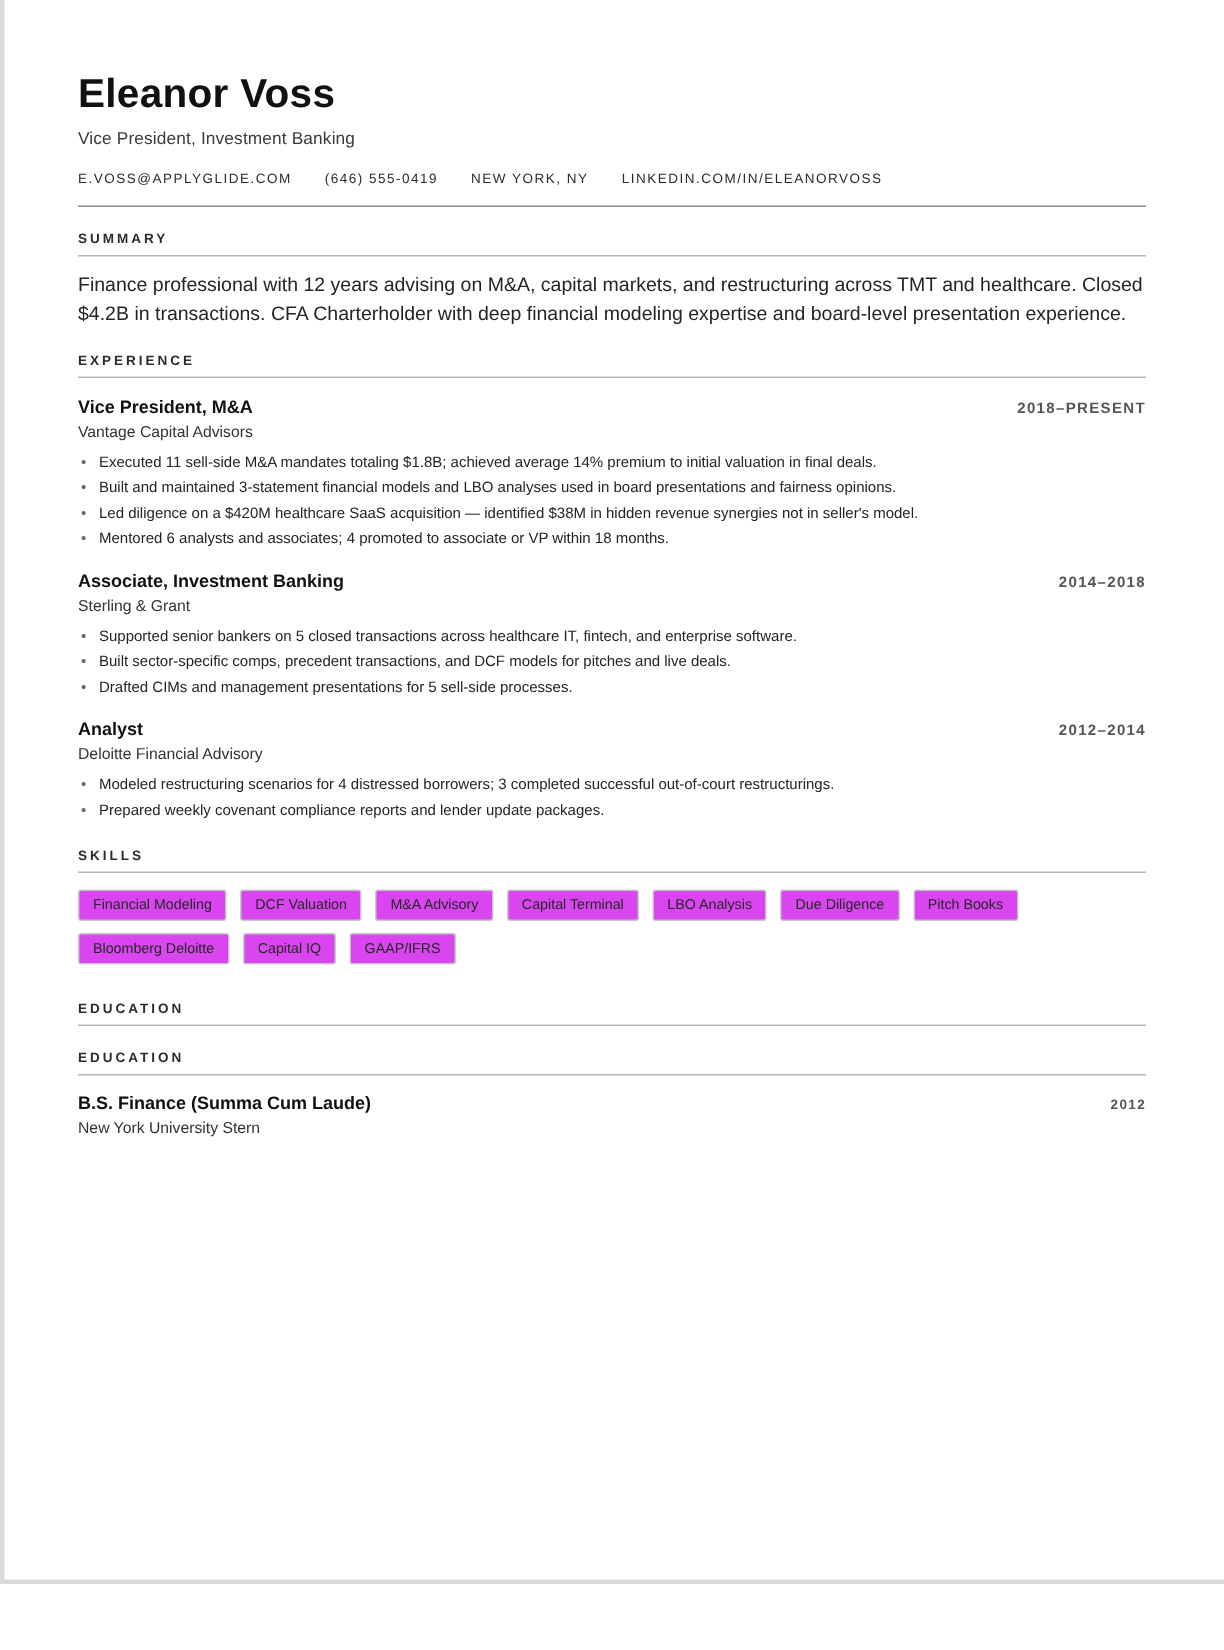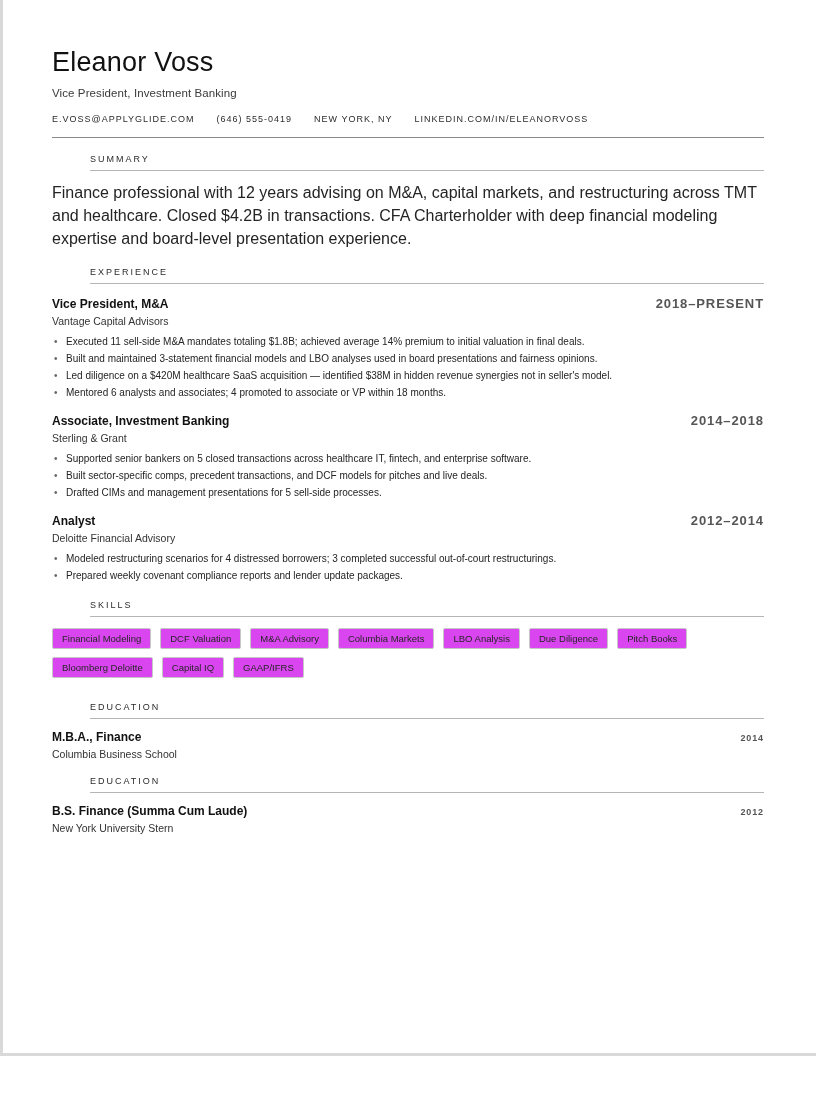--- a/index.html
+++ b/index.html
@@ -49,21 +49,21 @@
     height: 44px;
     background: #ffffff;
   }
   .content {
     width: 712px;
     margin: 0 auto;
   }
 
   .name {
     font-size: 27px;
-    font-weight: normal;
+    font-weight: bold;
     letter-spacing: 0.2px;
     color: #111111;
     margin: 7px 0 0 0;
     line-height: 1.15;
   }
   .title {
     font-size: 11.5px;
     color: #3a3a3a;
     margin-top: 9px;
     letter-spacing: 0.1px;
@@ -83,51 +83,50 @@
     margin-right: 22px;
     white-space: nowrap;
   }
   .contact-item:last-child { margin-right: 0; }
 
   .section {
     margin-top: 16px;
   }
   .section-title {
     font-size: 9px;
-    font-weight: normal;
+    font-weight: bold;
     letter-spacing: 2.0px;
     color: #2b2b2b;
     padding-bottom: 6px;
     border-bottom: 1px solid #b5b5b5;
-    margin-left: 38px;
   }
   .summary-text {
     margin-top: 10px;
-    font-size: 16px;
+    font-size: 13px;
     line-height: 1.45;
     color: #242424;
     text-align: left;
   }
 
   .job {
     margin-top: 12px;
   }
   .job:first-of-type { margin-top: 11px; }
   .job-head {
     display: flex;
     justify-content: space-between;
     align-items: baseline;
   }
   .job-role {
     font-size: 12px;
     font-weight: bold;
     color: #111111;
   }
   .job-dates {
-    font-size: 13px;
+    font-size: 10px;
     letter-spacing: 0.9px;
     color: #555555;
     font-weight: bold;
     white-space: nowrap;
   }
   .job-company {
     font-size: 10.5px;
     color: #333333;
     margin-top: 4px;
   }
@@ -257,39 +256,32 @@
         </ul>
       </div>
     </div>
 
     <div class="section">
       <div class="section-title">SKILLS</div>
       <div class="skills-wrap">
         <span class="skill">Financial Modeling</span>
         <span class="skill">DCF Valuation</span>
         <span class="skill">M&amp;A Advisory</span>
-        <span class="skill">Columbia Markets</span>
+        <span class="skill">Capital Terminal</span>
         <span class="skill">LBO Analysis</span>
         <span class="skill">Due Diligence</span>
         <span class="skill">Pitch Books</span>
         <span class="skill">Bloomberg Deloitte</span>
         <span class="skill">Capital IQ</span>
         <span class="skill">GAAP/IFRS</span>
       </div>
     </div>
 
     <div class="section">
       <div class="section-title">EDUCATION</div>
-      <div class="edu">
-        <div class="edu-head">
-          <span class="edu-degree">M.B.A., Finance</span>
-          <span class="edu-year">2014</span>
-        </div>
-        <div class="edu-school">Columbia Business School</div>
-      </div>
     </div>
 
     <div class="section">
       <div class="section-title">EDUCATION</div>
       <div class="edu">
         <div class="edu-head">
           <span class="edu-degree">B.S. Finance (Summa Cum Laude)</span>
           <span class="edu-year">2012</span>
         </div>
         <div class="edu-school">New York University Stern</div>

